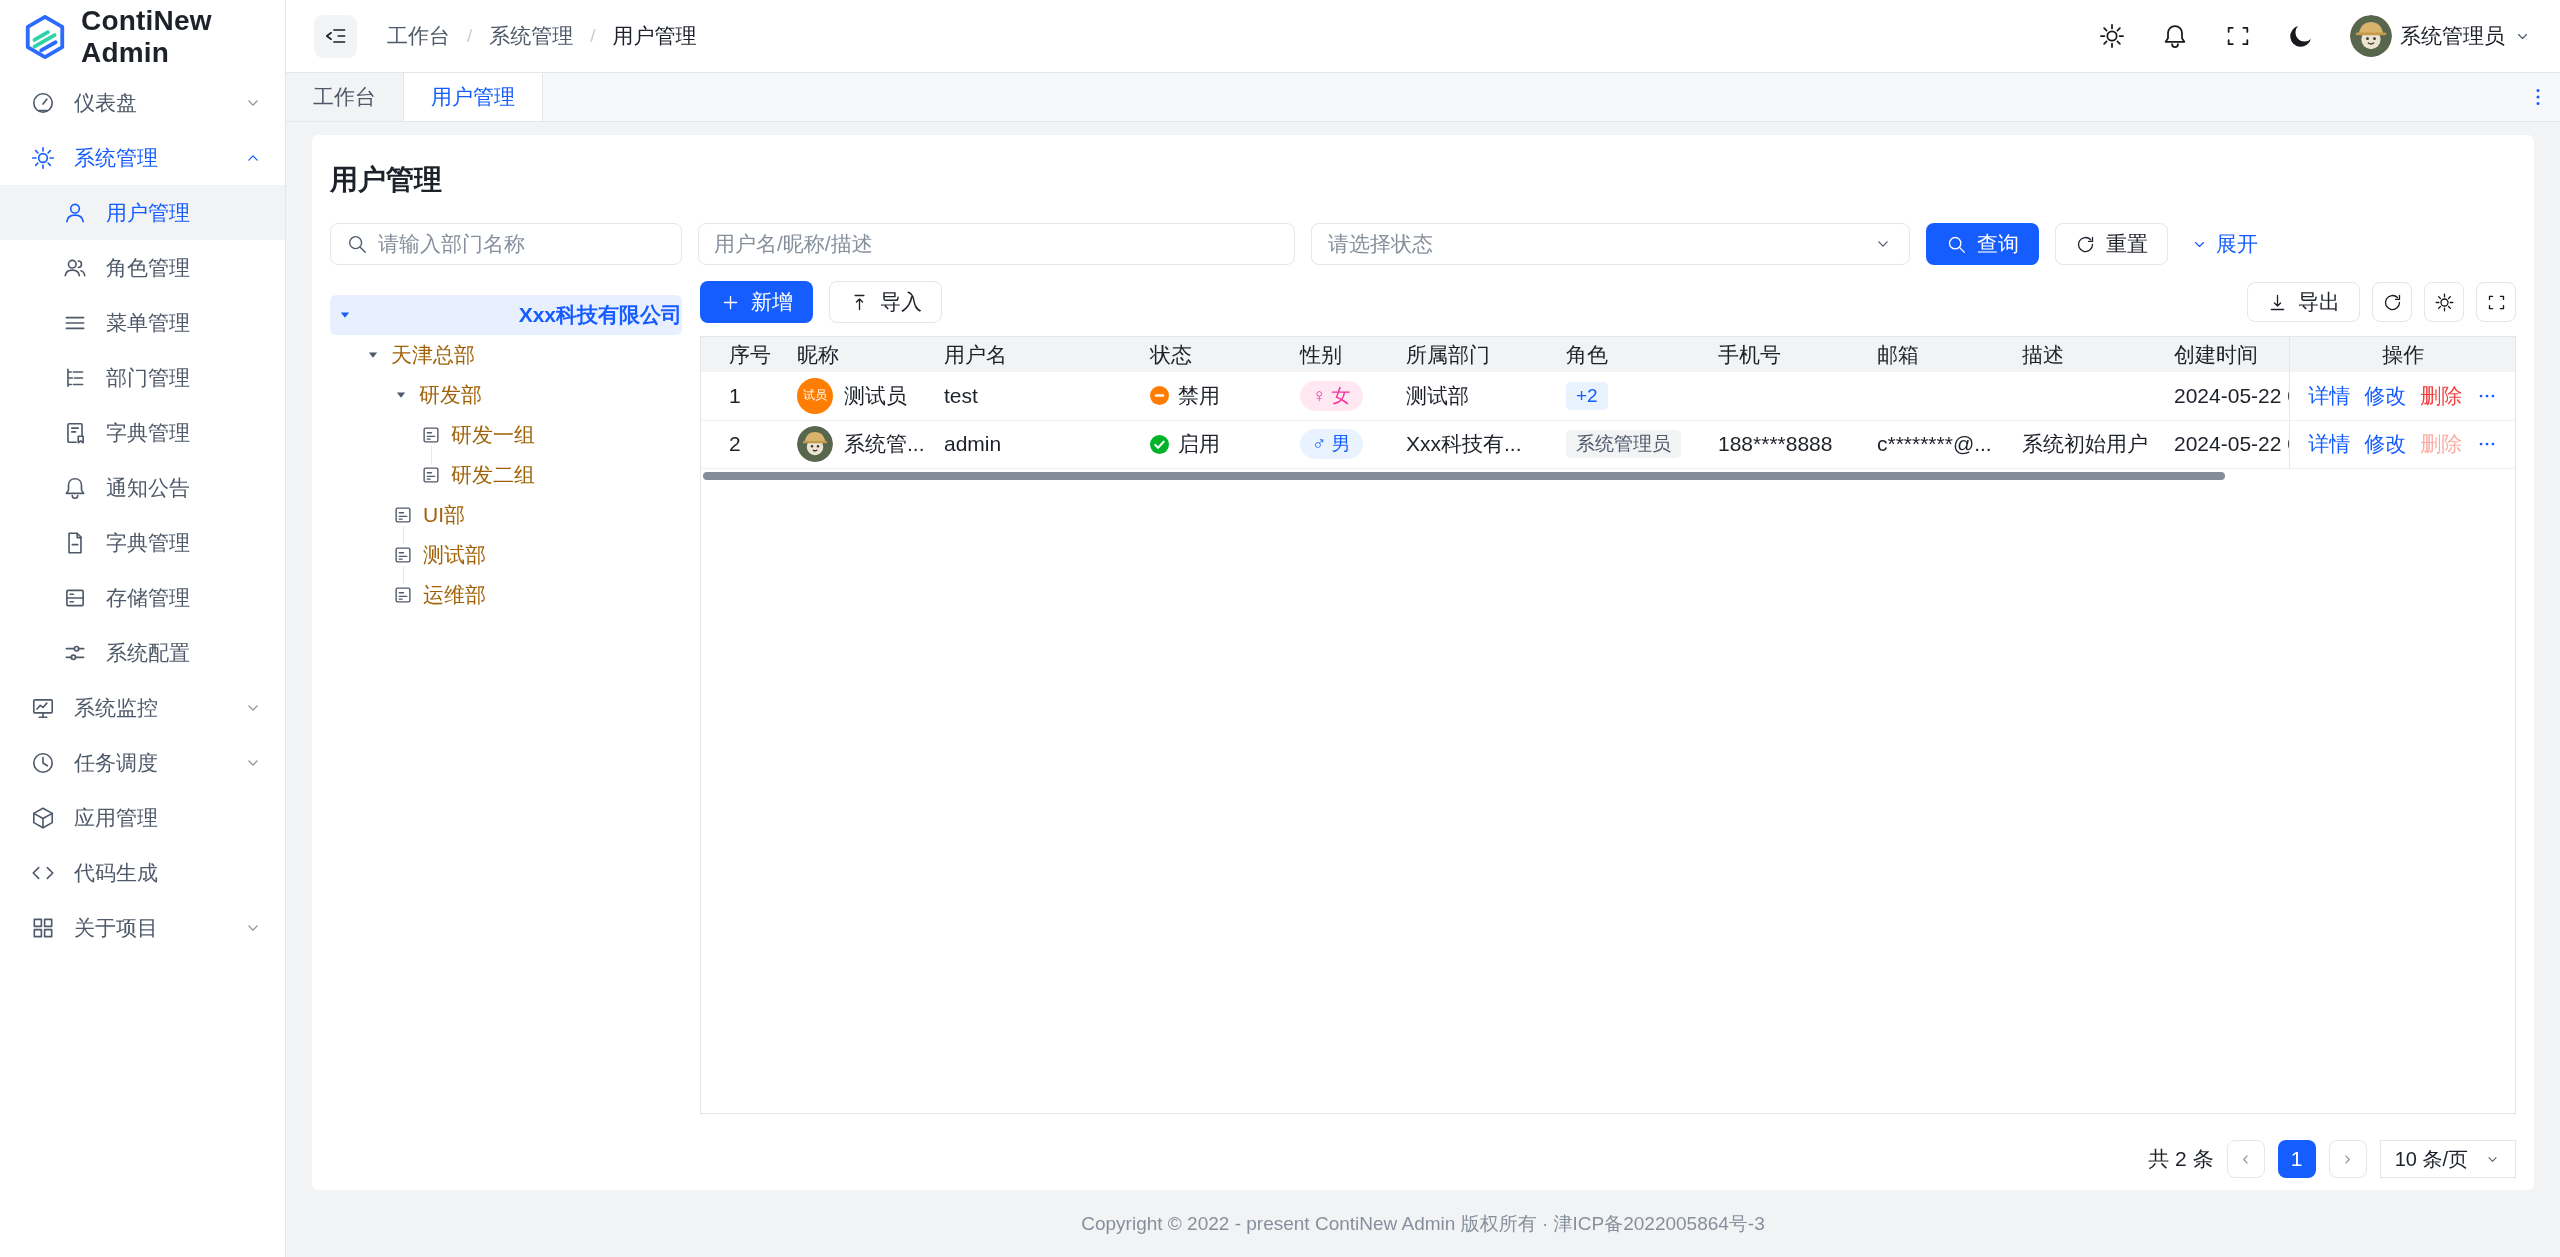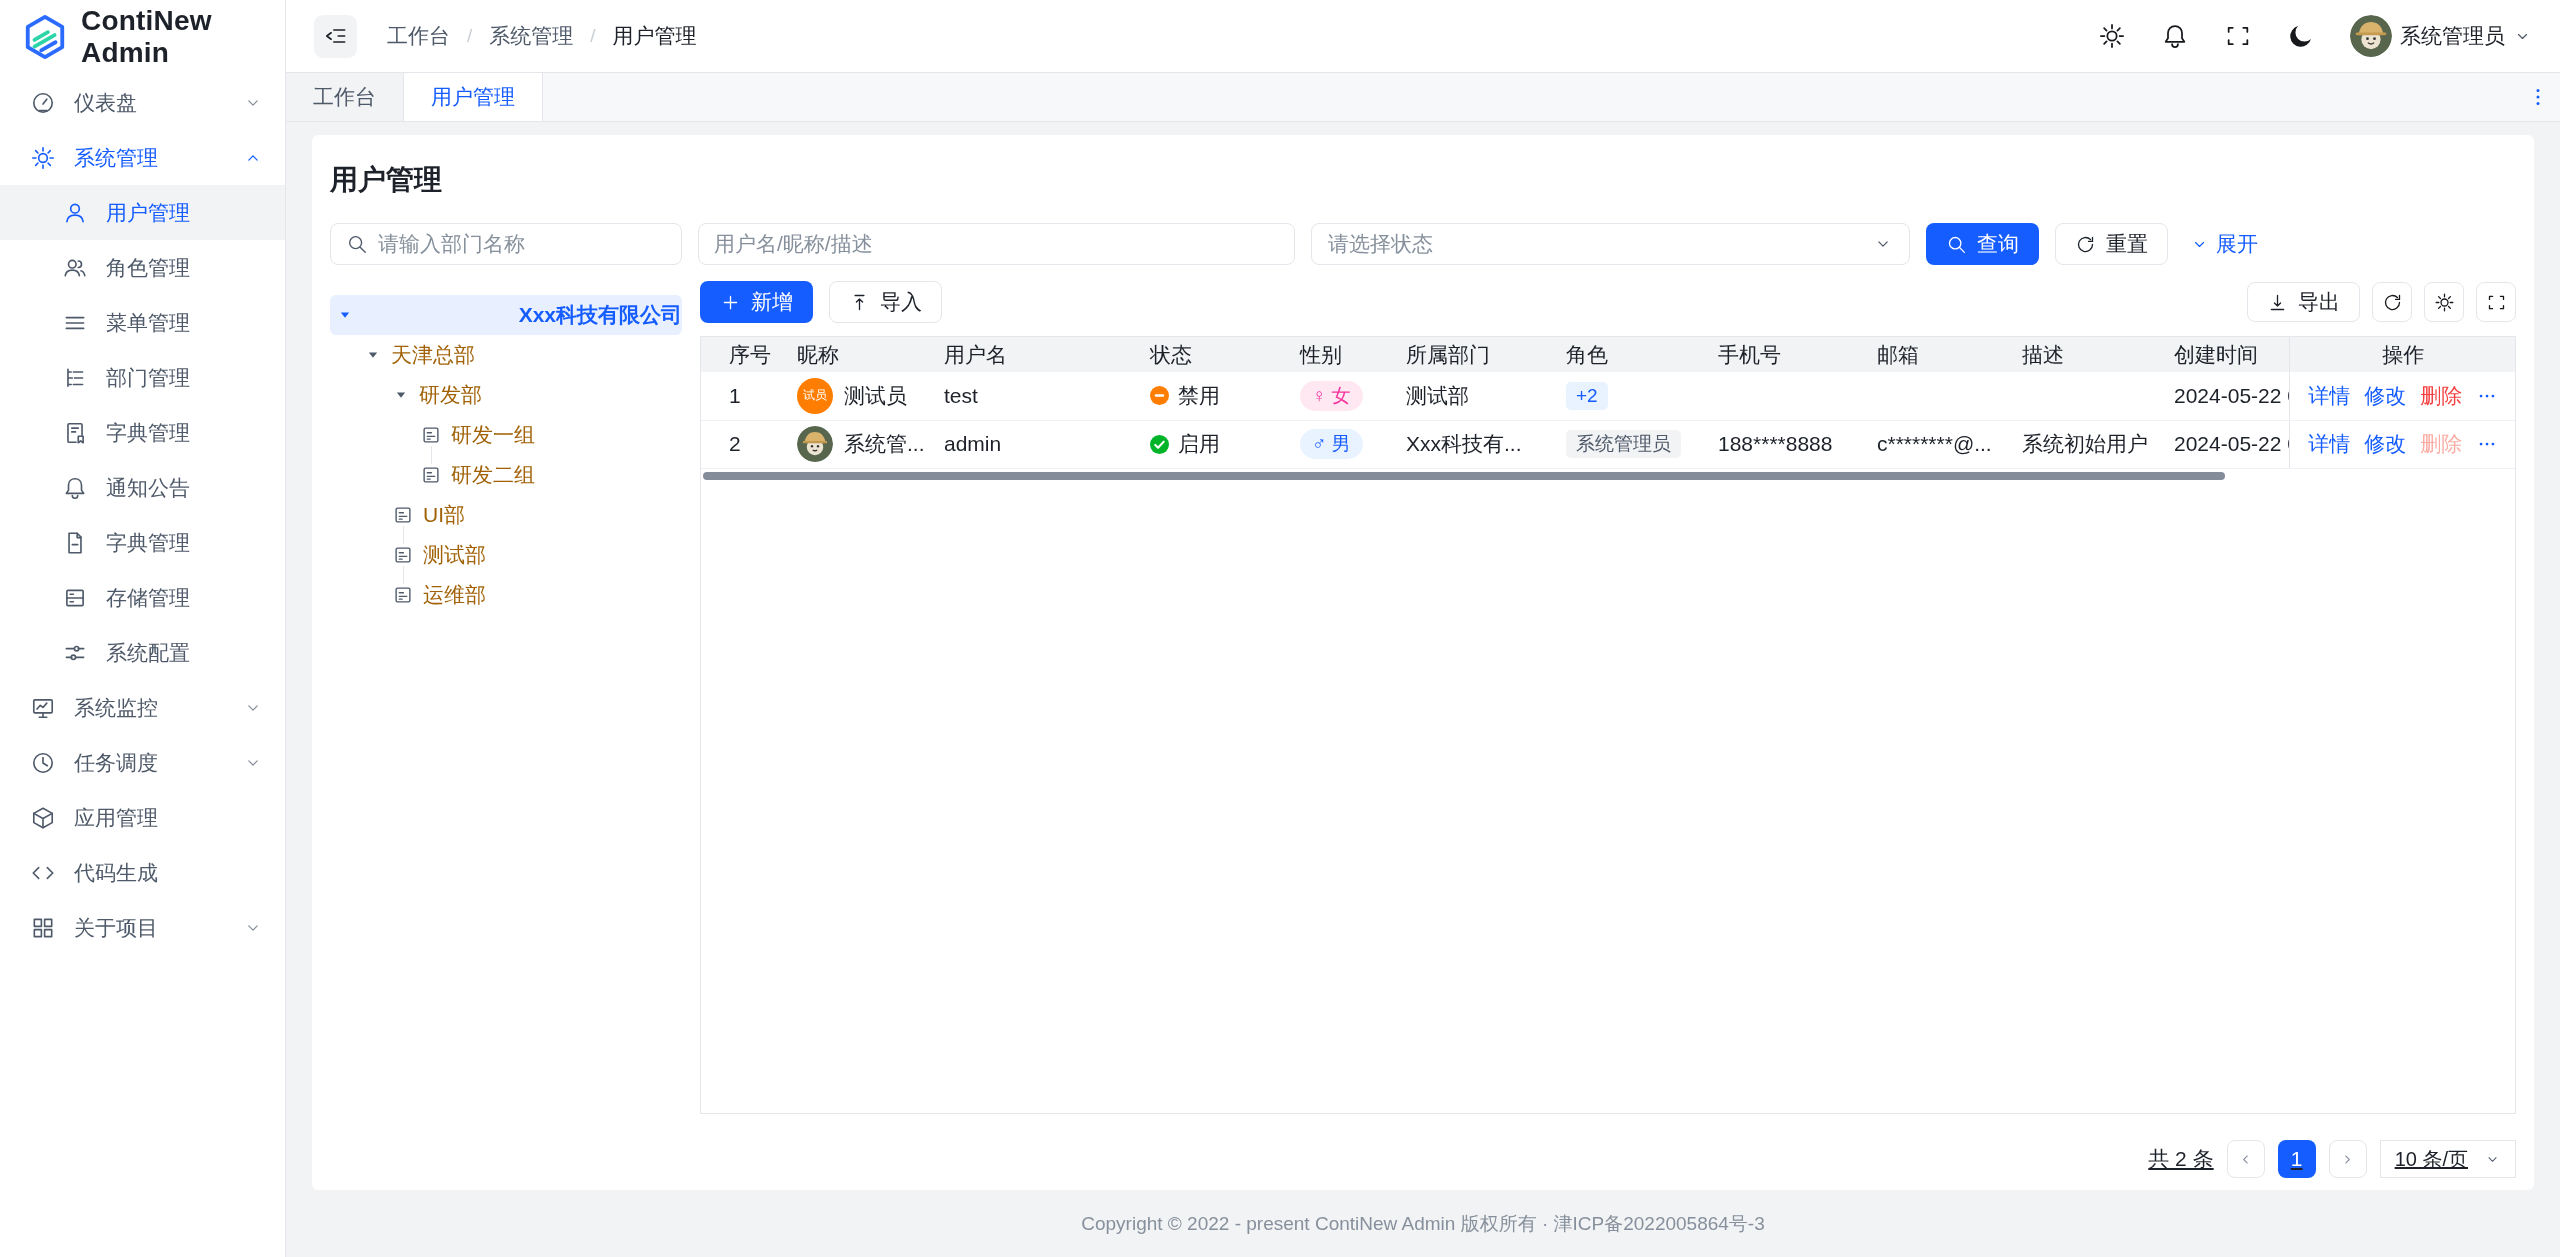--- a/index.html
+++ b/index.html
@@ -107,21 +107,21 @@
   .chip { display:inline-flex; align-items:center; height:28px; padding:0 10px; border-radius:5px; font-size:19px; }
   .chip-blue { background:#e8f3ff; color:#165dff; }
   .chip-grey { background:#f2f3f5; color:#4e5969; }
   .ops { display:flex; align-items:center; justify-content:center; gap:14px; }
   .op { color:#165dff; cursor:pointer; }
   .op-del { color:#f53f3f; }
   .op-del.disabled { color:#fbaca3; cursor:default; }
   .op-more { width:22px; height:22px; color:#165dff; cursor:pointer; }
   .hscroll { position:absolute; left:2px; top:135px; width:1522px; height:8px; border-radius:4px; background:#848b99; cursor:grab; }
 
-  .pagination { display:flex; align-items:center; justify-content:flex-end; gap:13px; margin-top:26px; font-size:21px; color:#1d2129;text-decoration:underline; }
+  .pagination { display:flex; align-items:center; justify-content:flex-end; gap:13px; margin-top:26px; font-size:21px; color:#1d2129; }
   .pg-btn { width:38px; height:38px; border:1px solid #e5e6eb; border-radius:8px; background:#fff; color:#868e9c; display:flex; align-items:center; justify-content:center; cursor:pointer; }
   .pg-btn .ic { width:17px; height:17px; }
   .pg-cur { width:38px; height:38px; border-radius:8px; background:#165dff; color:#fff; display:flex; align-items:center; justify-content:center; cursor:pointer; }
   .pg-select { height:38px; border:1px solid #e5e6eb; border-radius:0; background:#fff; display:flex; align-items:center; gap:16px; padding:0 14px; font-size:20px; cursor:pointer; }
   .pg-select .ic { width:17px; height:17px; color:#4e5969; }
 
   .footer { flex:1; display:flex; align-items:center; justify-content:center; font-size:19px; color:#86909c; }
 </style>
 </head>
 <body>

